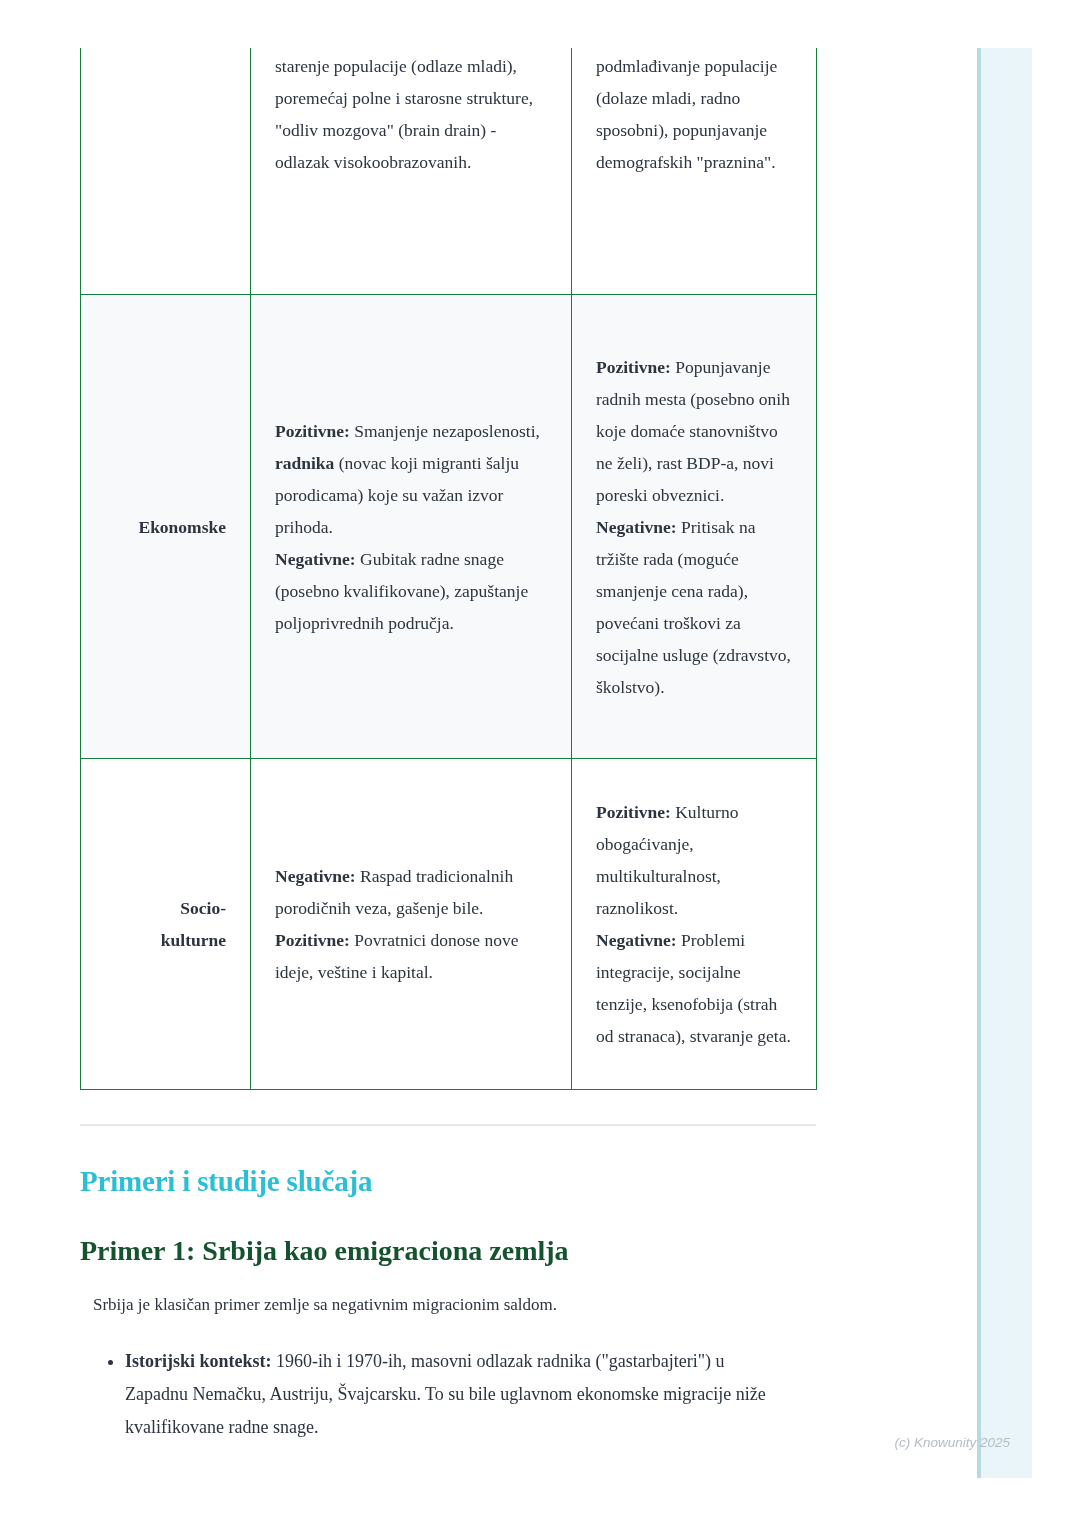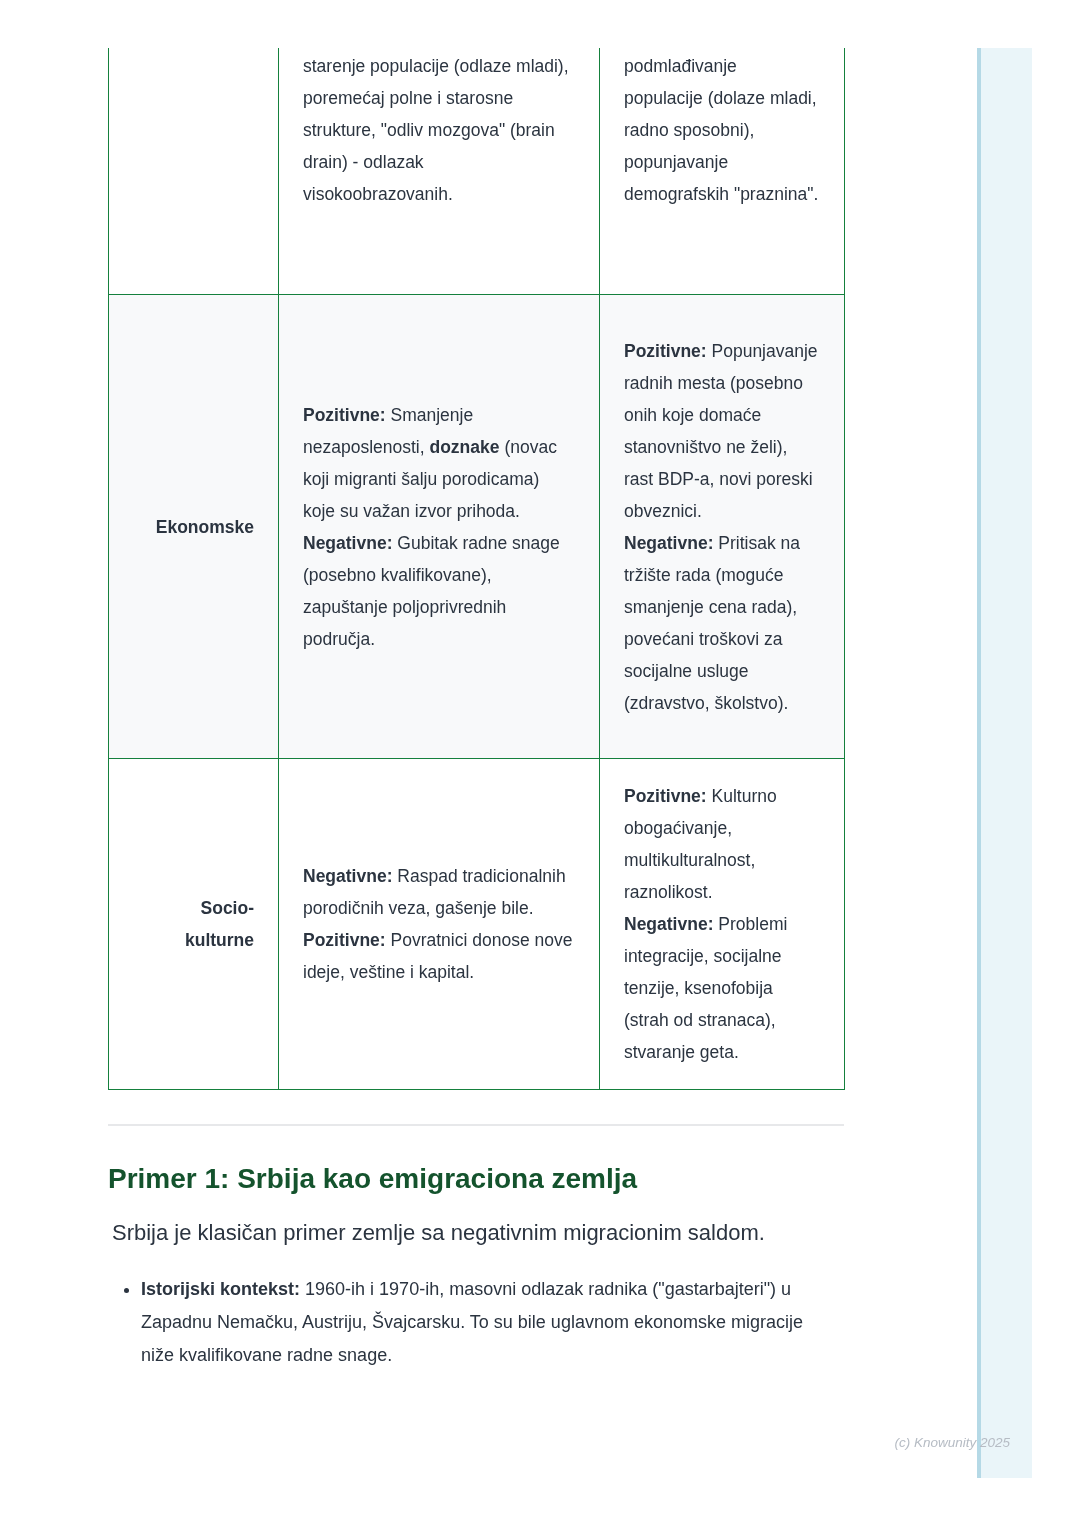--- a/index.html
+++ b/index.html
@@ -7,22 +7,23 @@
     width: 1080px; height: 1528px;
     background: #ffffff;
     font-family: "Liberation Sans", sans-serif;
     color: #2b3440;
     position: relative;
     overflow: hidden;
   }
 
   .content {
     position: absolute;
-    left: 108px; top: 48px;
+    left: 80px; top: 48px;
     width: 736px;
+    font-family: Liberation Serif, serif;
   }
 
   
   table.effects {
     border-collapse: collapse;
     table-layout: fixed;
     width: 736px;
     font-size: 17.5px;
     line-height: 32px;
   }
@@ -54,30 +55,30 @@
     color: #2abfd5;
     letter-spacing: -0.2px;
   }
   h3.sub {
     margin: 39px 0 0 0;
     font-size: 28px; line-height: 28px;
     font-weight: 700;
     color: #14532d;
   }
   p.intro {
-    margin: 26px 0 0 4px;
-    font-size: 22px; line-height: 28px;
+    margin: 26px 0 0 13px;
+    font-size: 17px; line-height: 28px;
   }
   ul.points {
     margin: 26px 0 0 0;
     padding: 0 0 0 33px;
     font-size: 18px; line-height: 33px;
     width: 672px;
   }
-  ul.points li { margin: 0; }
+  ul.points li { margin: 12px; }
 
   
   .edge-strip {
     position: absolute;
     left: 977px; top: 48px;
     width: 51px; height: 1430px;
     background: #eaf5f9;
     border-left: 4px solid #b5d9e6;
     z-index: 1;
   }
@@ -111,21 +112,21 @@
         <td>
           <span>podmlađivanje populacije (dolaze mladi, radno sposobni), popunjavanje demografskih "praznina".</span>
         </td>
       </tr>
 
       <tr class="r2">
         <td class="lbl">
           <span>Ekonomske</span>
         </td>
         <td>
-          <span class="b">Pozitivne:</span><span> Smanjenje nezaposlenosti, </span><span class="b">doznake</span><span> (novac koji migranti šalju porodicama) koje su važan izvor prihoda.</span><br>
+          <span class="b">Pozitivne:</span><span> Smanjenje nezaposlenosti, </span><span class="b">radnika</span><span> (novac koji migranti šalju porodicama) koje su važan izvor prihoda.</span><br>
           <span class="b">Negativne:</span><span> Gubitak radne snage (posebno kvalifikovane), zapuštanje poljoprivrednih područja.</span>
         </td>
         <td>
           <span class="b">Pozitivne:</span><span> Popunjavanje radnih mesta (posebno onih koje domaće stanovništvo ne želi), rast BDP-a, novi poreski obveznici.</span><br>
           <span class="b">Negativne:</span><span> Pritisak na tržište rada (moguće smanjenje cena rada), povećani troškovi za socijalne usluge (zdravstvo, školstvo).</span>
         </td>
       </tr>
 
       <tr class="r3">
         <td class="lbl">
@@ -139,20 +140,21 @@
         <td>
           <span class="b">Pozitivne:</span><span> Kulturno obogaćivanje, multikulturalnost, raznolikost.</span><br>
           <span class="b">Negativne:</span><span> Problemi integracije, socijalne tenzije, ksenofobija (strah od stranaca), stvaranje geta.</span>
         </td>
       </tr>
     </tbody>
   </table>
 
   <div class="divider"></div>
 
+  <h2 class="sec">Primeri i studije slučaja</h2>
 
   <h3 class="sub">Primer 1: Srbija kao emigraciona zemlja</h3>
 
   <p class="intro">Srbija je klasičan primer zemlje sa negativnim migracionim saldom.</p>
 
   <ul class="points">
     <li>
       <span class="b">Istorijski kontekst:</span><span> 1960-ih i 1970-ih, masovni odlazak radnika ("gastarbajteri") u Zapadnu Nemačku, Austriju, Švajcarsku. To su bile uglavnom ekonomske migracije niže kvalifikovane radne snage.</span>
     </li>
   </ul>

